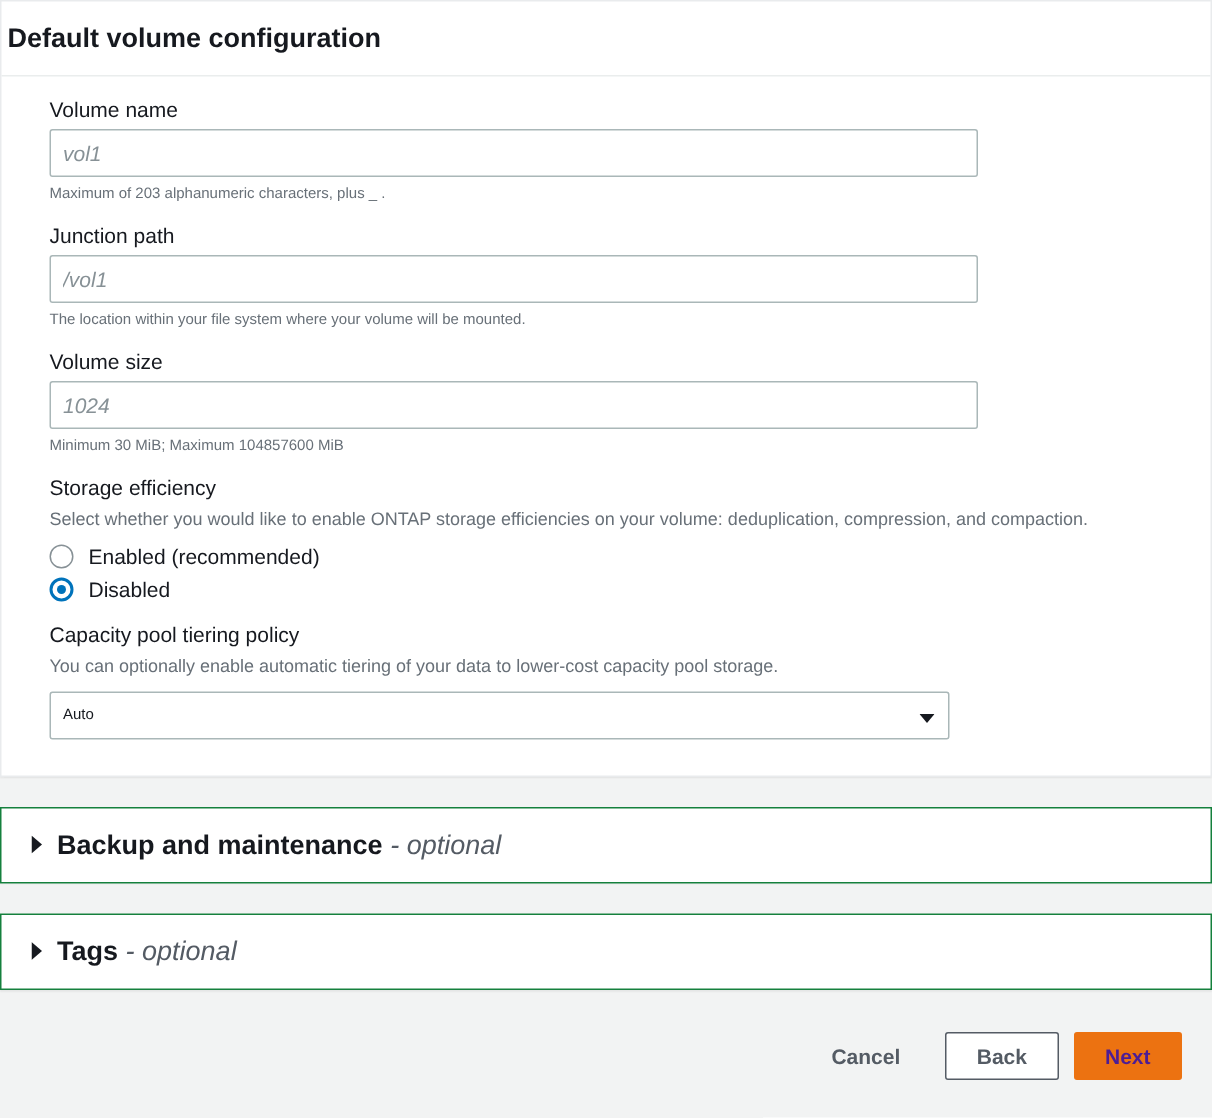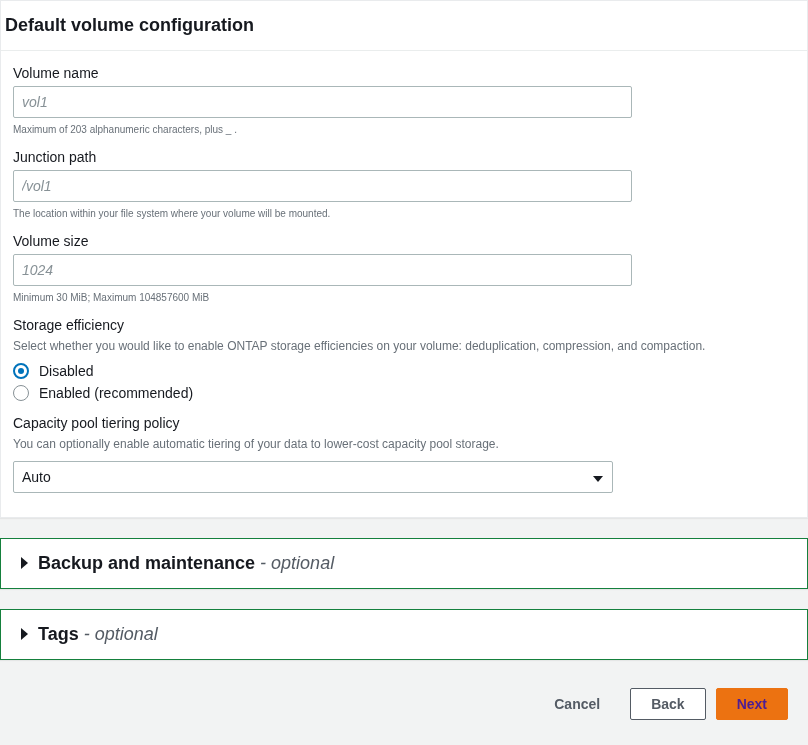--- a/index.html
+++ b/index.html
@@ -21,21 +21,21 @@
       margin-bottom: 20px;
     }
     .panel-header {
       font-size: 18px;
       font-weight: 700;
       padding: 14px 4px;
       color: #16191f;
       border-bottom: 1px solid #eaeded;
     }
     .panel-body {
-      padding: 14px 20px 24px 12px;
+      padding: 14px 20px 24px 32px;
     }
     .form-group {
       margin-bottom: 14px;
     }
     .form-label {
       display: block;
       font-size: 14px;
       color: #16191f;
       margin-bottom: 5px;
     }
@@ -101,21 +101,21 @@
       position: relative;
       width: 600px;
       max-width: 100%;
     }
     .select-box {
       width: 100%;
       height: 32px;
       border: 1px solid #aab7b8;
       border-radius: 2px;
       padding: 4px 30px 4px 8px;
-      font-size: 14px;
+      font-size: 10px;
       color: #16191f;
       background: #ffffff;
       display: flex;
       align-items: center;
       cursor: pointer;
     }
     .select-caret {
       position: absolute;
       right: 10px;
       top: 50%;
@@ -206,29 +206,29 @@
       <label class="form-label">Volume size</label>
       <input type="text" class="text-input" placeholder="1024" style="">
       <div class="form-help-under">Minimum 30 MiB; Maximum 104857600 MiB</div>
     </div>
 
     <div class="form-group">
       <label class="form-label">Storage efficiency</label>
       <div class="form-help-above">Select whether you would like to enable ONTAP storage efficiencies on your volume: deduplication, compression, and compaction.</div>
 
       <div class="radio-row">
+        <span class="radio-outer"></span>
+        <span class="radio-label">Enabled (recommended)</span>
+      </div>
+
+      <div class="radio-row">
         <span class="radio-outer selected">
           <span class="radio-inner"></span>
         </span>
         <span class="radio-label">Disabled</span>
-      </div>
-
-      <div class="radio-row">
-        <span class="radio-outer"></span>
-        <span class="radio-label">Enabled (recommended)</span>
       </div>
     </div>
 
     <div class="form-group" style="margin-bottom:0">
       <label class="form-label">Capacity pool tiering policy</label>
       <div class="form-help-above">You can optionally enable automatic tiering of your data to lower-cost capacity pool storage.</div>
       <div class="select-wrap">
         <div class="select-box">
           <span>Auto</span>
         </div>

